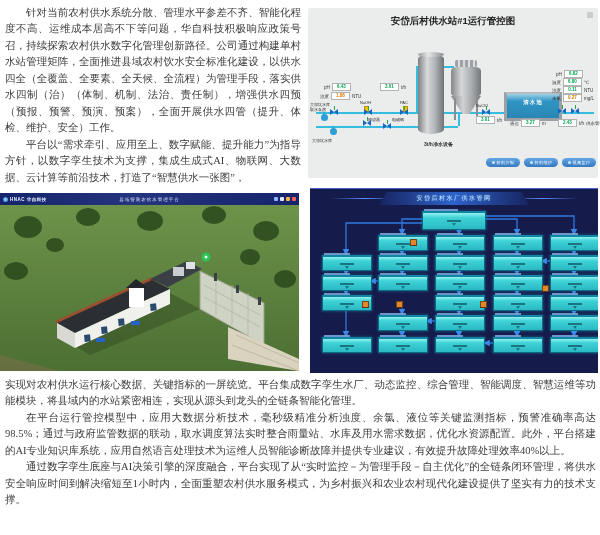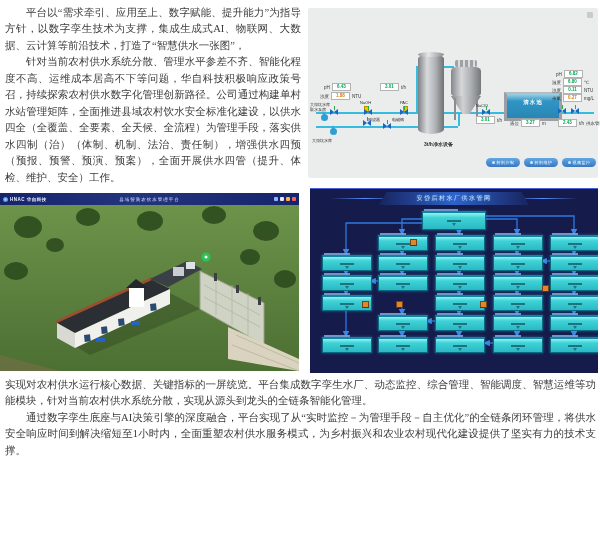--- a/index.html
+++ b/index.html
@@ -70,25 +70,26 @@
   .dnode .dtick::after{content:"";position:absolute;left:5px;top:3px;border-left:2px solid transparent;border-right:2px solid transparent;border-top:3px solid rgba(8,60,75,.55);}
   .pump{position:absolute;width:5px;height:5px;background:#e0862c;border:1px solid #7a4210;}
   .pump::after{content:"";position:absolute;left:-1px;top:5px;width:7px;height:1px;background:#5c3510;}
 </style>
 </head>
 <body>
 
 <div id="page">
 
   <div id="top-text" class="article">
+    <p>针对当前农村供水系统分散、管理水平参差不齐、智能化程度不高、运维成本居高不下等问题，华自科技积极响应政策号召，持续探索农村供水数字化管理创新路径。公司通过构建单村水站管理矩阵，全面推进县域农村饮水安全标准化建设，以供水四全（全覆盖、全要素、全天候、全流程）为管理手段，落实供水四制（治）（体制、机制、法治、责任制），增强供水四预（预报、预警、预演、预案），全面开展供水四管（提升、体检、维护、安全）工作。</p>
     <p>平台以“需求牵引、应用至上、数字赋能、提升能力”为指导方针，以数字孪生技术为支撑，集成生成式AI、物联网、大数据、云计算等前沿技术，打造了“智慧供水一张图”，</p>
-    <p>针对当前农村供水系统分散、管理水平参差不齐、智能化程度不高、运维成本居高不下等问题，华自科技积极响应政策号召，持续探索农村供水数字化管理创新路径。公司通过构建单村水站管理矩阵，全面推进县域农村饮水安全标准化建设，以供水四全（全覆盖、全要素、全天候、全流程）为管理手段，落实供水四制（治）（体制、机制、法治、责任制），增强供水四预（预报、预警、预演、预案），全面开展供水四管（提升、体检、维护、安全）工作。</p>
   </div>
 
   <div id="scada">
+    <div class="title">安岱后村供水站#1运行管控图</div>
     <span class="corner-ic"></span>
 
     <div class="pipe ph" style="left:8px;top:104px;width:240px;"></div>
     <div class="pipe ph" style="left:248px;top:104px;width:38px;"></div>
     <div class="pipe ph" style="left:8px;top:118px;width:142px;"></div>
     <div class="pipe pv" style="left:150px;top:106px;height:12px;"></div>
     <div class="pipe pv" style="left:108px;top:58px;height:46px;"></div>
     <div class="pipe ph" style="left:136px;top:58px;width:10px;"></div>
 
     <div class="cylinder"></div>
@@ -436,17 +437,18 @@
         </div>
         <div class="pump" style="left: 100px; top: 50px;"></div>
         <div class="pump" style="left: 52px; top: 112px;"></div>
         <div class="pump" style="left: 86px; top: 112px;"></div>
         <div class="pump" style="left: 170px; top: 112px;"></div>
         <div class="pump" style="left: 232px; top: 96px;"></div>
       </div>
   </div>
 
   <div id="bottom-text" class="article">
-    <p class="no-indent">实现对农村供水运行核心数据、关键指标的一屏统览。平台集成数字孪生水厂、动态监控、综合管理、智能调度、智慧运维等功能模块，针对当前农村供水系统分散，实现从源头到龙头的全链条智能化管理。</p>
+    <p class="no-indent">实现对农村供水运行核心数据、关键指标的一屏统览。平台集成数字孪生水厂、动态监控、综合管理、智能调度、智慧运维等功能模块，将县域内的水站紧密相连，实现从源头到龙头的全链条智能化管理。</p>
+    <p>在平台运行管控模型中，应用大数据分析技术，毫秒级精准分析浊度、余氯、液位等关键监测指标，预警准确率高达98.5%；通过与政府监管数据的联动，取水调度算法实时整合雨量站、水库及用水需求数据，优化水资源配置。此外，平台搭建的AI专业知识库系统，应用自然语言处理技术为运维人员智能诊断故障并提供专业建议，有效提升故障处理效率40%以上。</p>
     <p>通过数字孪生底座与AI决策引擎的深度融合，平台实现了从“实时监控－为管理手段－自主优化”的全链条闭环管理，将供水安全响应时间到解决缩短至1小时内，全面重塑农村供水服务模式，为乡村振兴和农业农村现代化建设提供了坚实有力的技术支撑。</p>
   </div>
 
 </div>
 
 </body></html>

